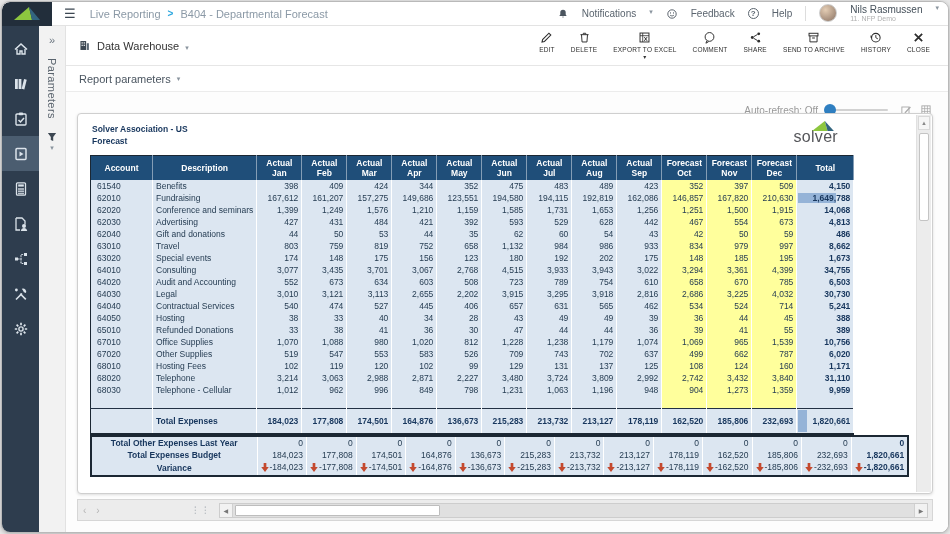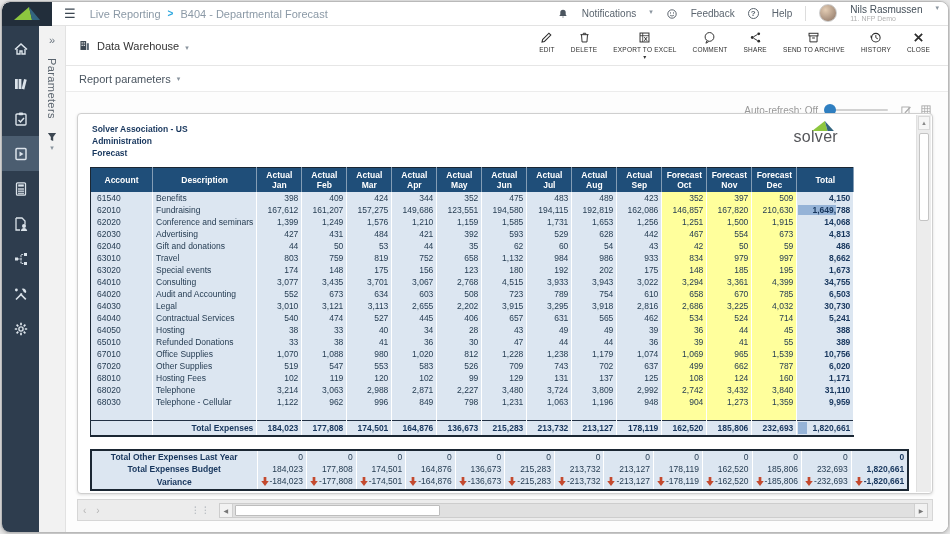--- a/index.html
+++ b/index.html
@@ -52,25 +52,25 @@
   
   table{border-collapse:collapse;table-layout:fixed;}
   .tbl{margin-top:7px;border:1px solid #1b2733;border-bottom:2px solid #1b2733;}
   .tbl th{background:#1f4e79;color:#fff;font-size:8.5px;font-weight:bold;border-right:1px solid rgba(255,255,255,.45);padding:2px 3px;line-height:1.2;vertical-align:middle;text-align:center;}
   td{font-size:8.5px;height:12px;line-height:12px;padding:0 3px;background:#dce6f1;color:#253c52;border-right:1px solid rgba(255,255,255,.55);white-space:nowrap;overflow:hidden;}
   td.num{text-align:right;}
   td.fc{background:#ffff9c;}
   td.tot{font-weight:bold;color:#17365d;position:relative;}
   td.acc{text-align:left;padding-left:6px;}
   td.desc{text-align:left;}
-  .trow td{font-weight:bold;color:#17365d;border-top:1px solid #223043;height:16px;text-align:right;}
+  .trow td{font-weight:bold;color:#17365d;border-top:1px solid #223043;height:26px;}
   .trow td.desc{padding-left:3px;}
   .bar{position:absolute;left:1px;top:1px;bottom:1px;background:#95b3d7;z-index:0;}
   td.tot > span{position:relative;z-index:1;}
-  .sum{margin-top:12px;border:2px solid #1b2733;}
+  .sum{margin-top:0;border:2px solid #1b2733;}
   .sum td.slbl{text-align:center;font-weight:bold;color:#17365d;}
   .vw{display:inline-flex;align-items:center;gap:1px;}
   
   .vsb{position:absolute;top:1px;right:1px;bottom:1px;width:15px;background:#ececec;border-left:1px solid #e0e0e0;}
   .vsb .up{height:14px;margin:1px;background:#f6f6f6;border:1px solid #d9d9d9;display:flex;align-items:center;justify-content:center;font-size:6px;color:#888;}
   .vsb .thumb{position:absolute;top:18px;left:2px;right:2px;height:88px;background:#fff;border:1px solid #c4c4c4;border-radius:2px;}
   .bbar{position:absolute;left:11px;right:15px;bottom:11px;height:22px;background:#ececec;border:1px solid #d6d6d6;display:flex;align-items:center;font-size:10px;}
   .bnav{color:#b5b5b5;font-size:10px;padding:0 5px;}
   .tabs{display:flex;height:100%;margin-left:6px;}
   .tab{height:100%;display:flex;align-items:center;padding:0 13px;border-right:1px solid #d2d2d2;color:#4d4d4d;cursor:pointer;}
@@ -316,21 +316,20 @@
             </svg>
           <svg width="12" height="12" viewBox="0 0 16 16">
               <rect x="2.5" y="2.5" width="11" height="11" fill="none" stroke="#a8a8a8" stroke-width="1.2"></rect>
               <path d="M2.5 6.2h11M2.5 9.9h11M6.2 2.5v11M9.9 2.5v11" stroke="#a8a8a8" stroke-width="1"></path>
             </svg>
         </div>
 
         <div class="card">
           <div class="card-pad">
             <div class="rsub">Solver Association - US</div>
-            <div class="rsub">Administration</div>
             <div class="rsub">Forecast</div>
             <div class="slogo">
               <svg width="22" height="10" viewBox="0 0 24 11">
                   <polygon points="0,11 14,0 17,11" fill="#8dc63f"></polygon>
                   <polygon points="14,0 24,11 17,11" fill="#33657f"></polygon>
                 </svg>
               <span class="txt">solver</span>
             </div>
 
             <table class="tbl">
@@ -692,21 +691,21 @@
                     <td class="num">3,809</td>
                     <td class="num">2,992</td>
                     <td class="num fc">2,742</td>
                     <td class="num fc">3,432</td>
                     <td class="num fc">3,840</td>
                     <td class="num tot">31,110</td>
                   </tr>
                   <tr>
                     <td class="acc">68030</td>
                     <td class="desc">Telephone - Cellular</td>
-                    <td class="num">1,122</td>
+                    <td class="num">1,012</td>
                     <td class="num">962</td>
                     <td class="num">996</td>
                     <td class="num">849</td>
                     <td class="num">798</td>
                     <td class="num">1,231</td>
                     <td class="num">1,063</td>
                     <td class="num">1,196</td>
                     <td class="num">948</td>
                     <td class="num fc">904</td>
                     <td class="num fc">1,273</td>

